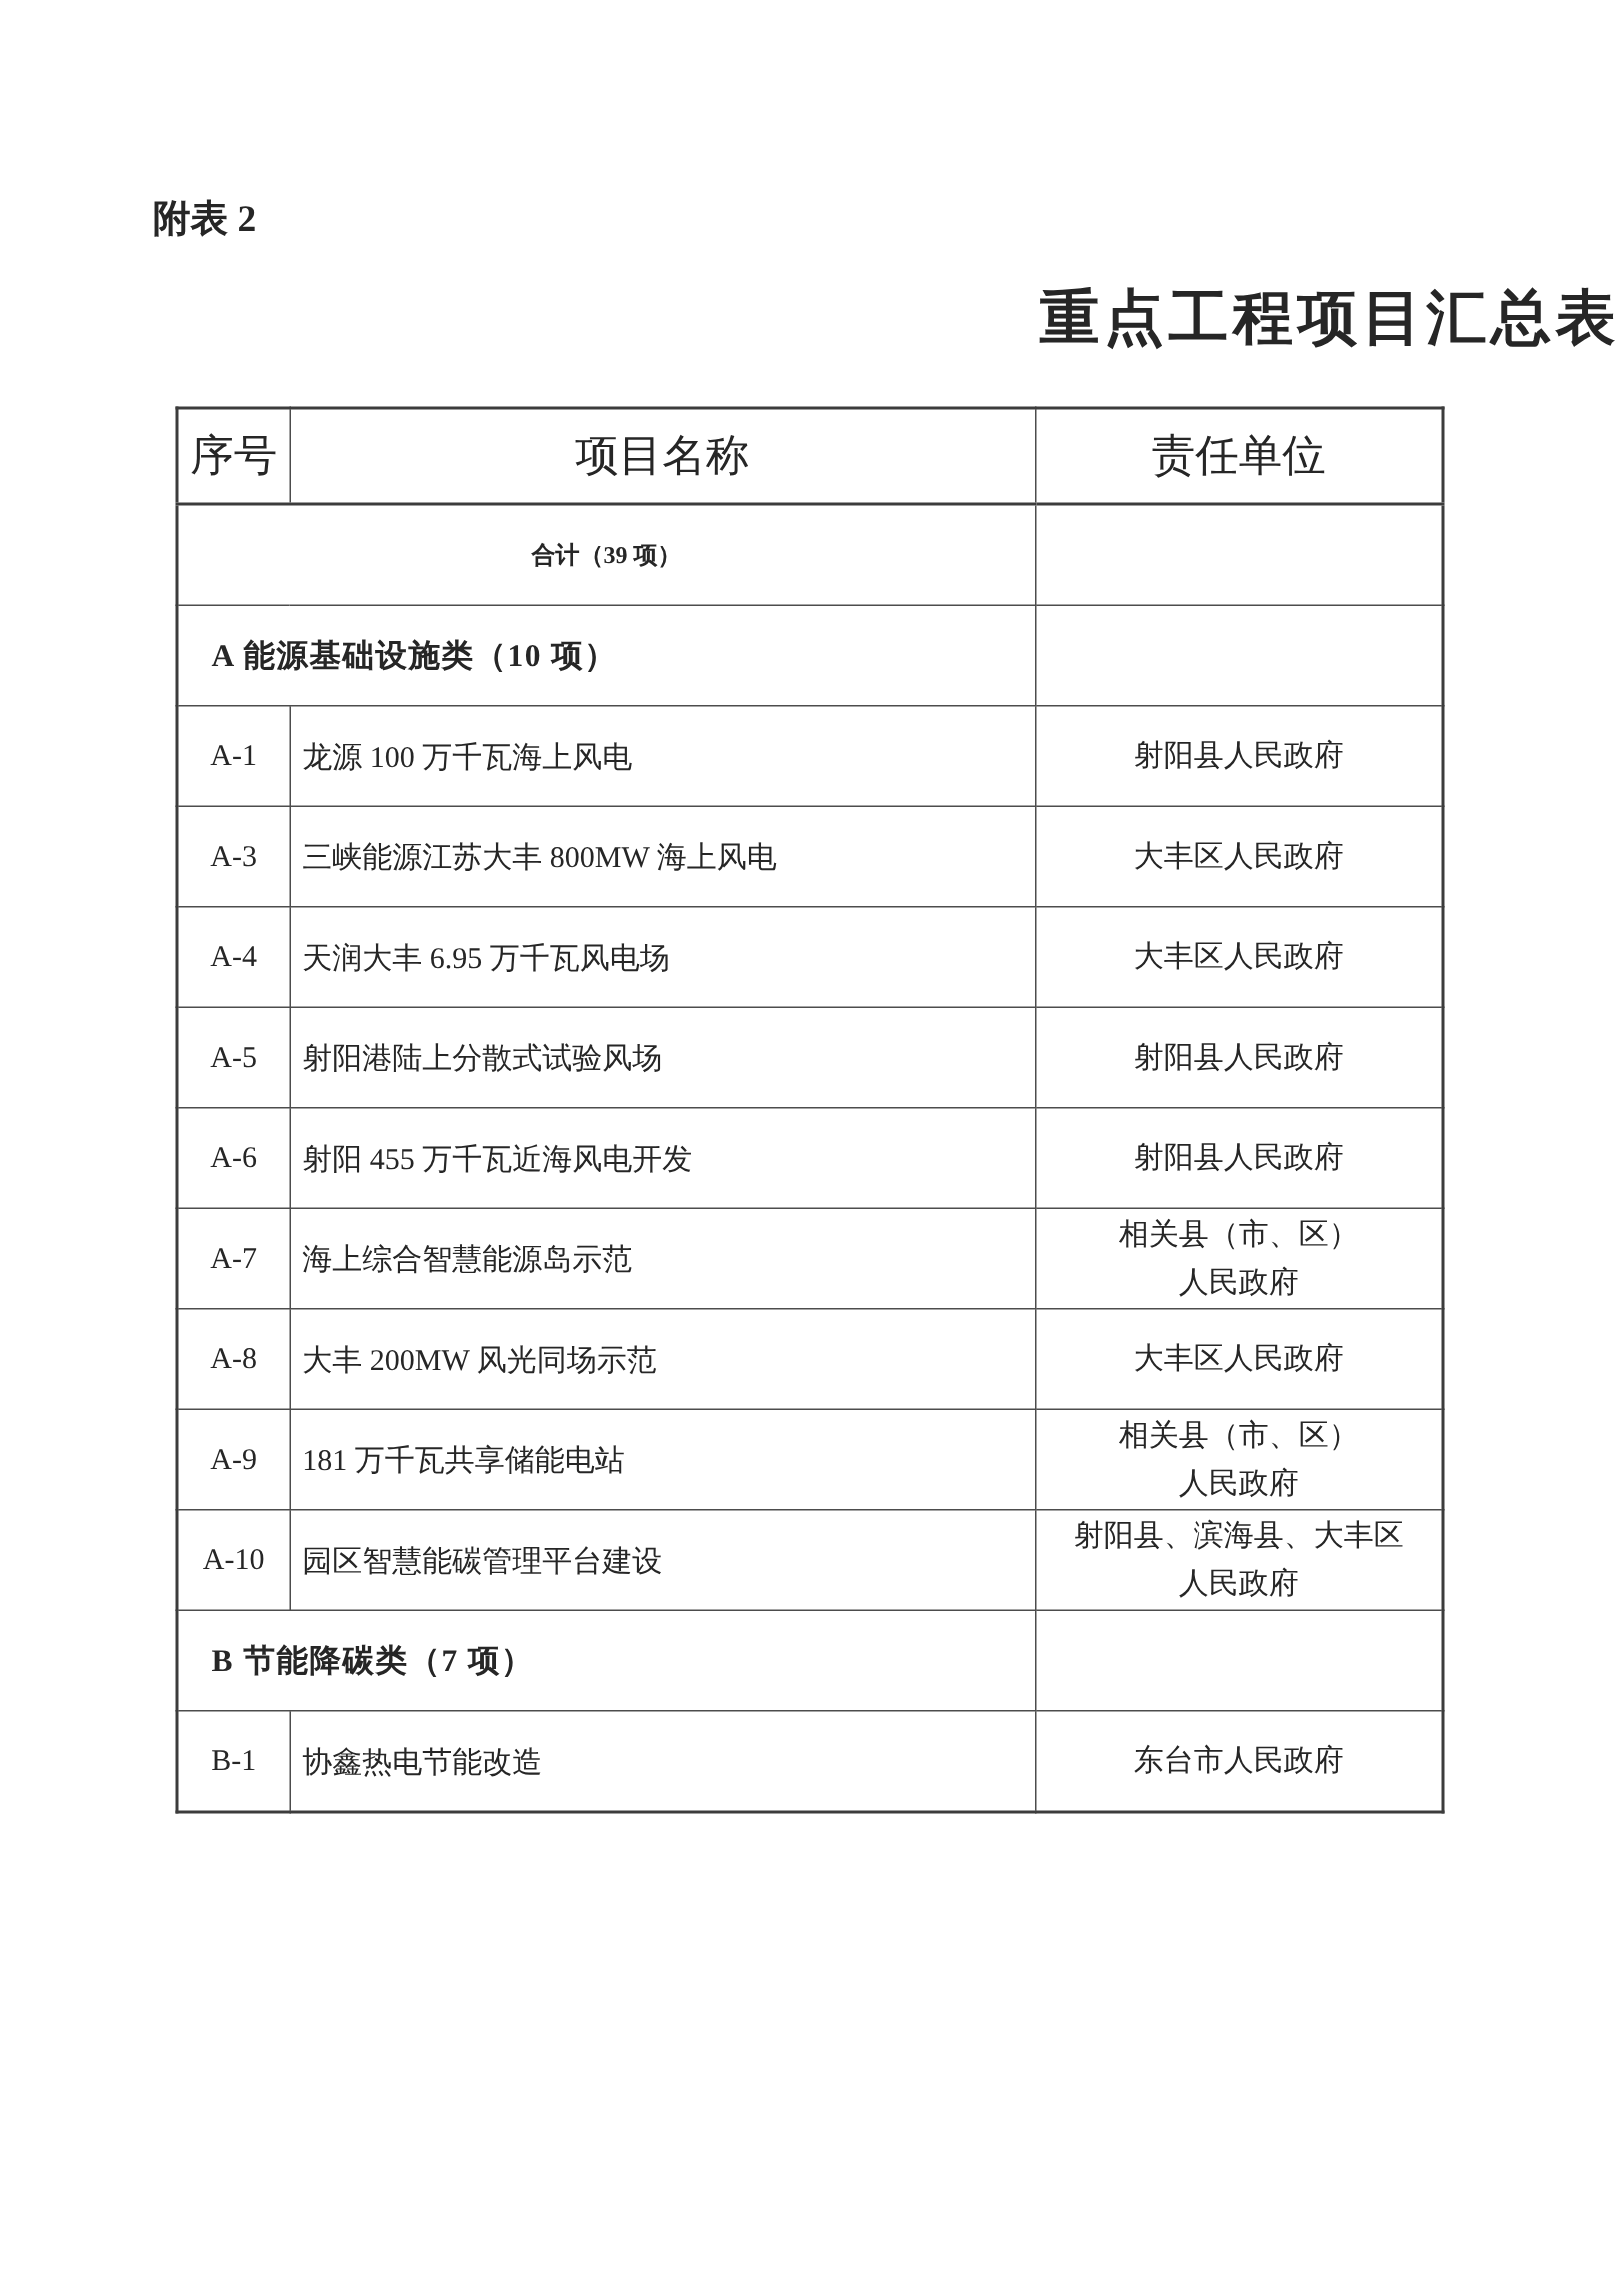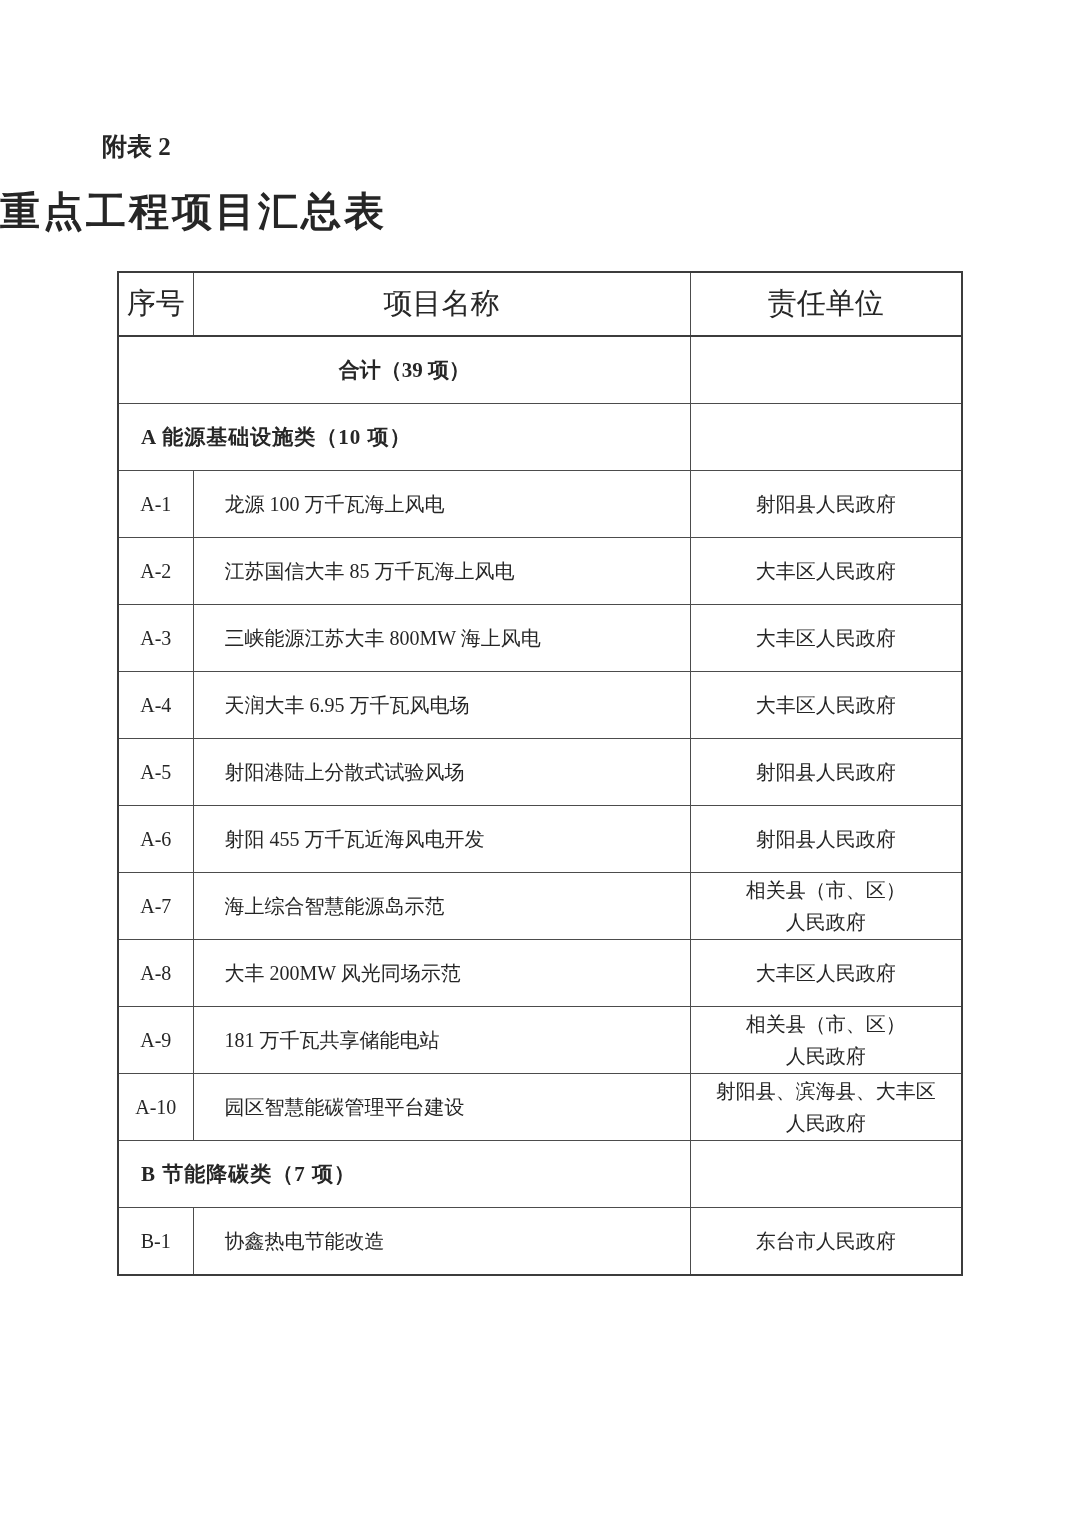--- a/index.html
+++ b/index.html
@@ -18,21 +18,21 @@
     padding-top: 134px;
   }
   .appendix-label {
     margin-left: 102px;
     font-size: 25px;
     font-weight: bold;
     line-height: 1;
   }
   .doc-title {
     margin: 30px 0 0 0;
-    text-align: left;
+    text-align: right;
     font-size: 40px;
     font-weight: bold;
     letter-spacing: 3px;
     line-height: 1.15;
   }
   table.summary-table {
     margin: 36px auto 0 auto;
     width: 844px;
     table-layout: fixed;
     border-collapse: collapse;
@@ -53,36 +53,36 @@
     text-align: center;
     border-bottom-width: 2px;
     border-bottom-color: #3c3c3c;
   }
   tbody td {
     height: 66px;
     font-size: 20px;
   }
   td.summary-cell {
     text-align: center;
-    font-size: 21px;
+    font-size: 16px;
     font-weight: bold;
   }
   td.section-cell {
     text-align: left;
     padding-left: 22px;
     font-size: 21px;
     font-weight: bold;
     letter-spacing: 1px;
   }
   td.no-cell {
     text-align: center;
   }
   td.name-cell {
     text-align: left;
-    padding-left: 31px;
+    padding-left: 8px;
     padding-right: 8px;
   }
   td.unit-cell {
     text-align: center;
     white-space: pre-line;
     line-height: 1.6;
     margin-top: 28px;
   }
 </style>
 </head>
@@ -113,25 +113,20 @@
           <td class="unit-cell"></td>
         </tr>
         <tr>
           <td class="section-cell" colspan="2">A 能源基础设施类（10 项）</td>
           <td class="unit-cell"></td>
         </tr>
         <tr>
           <td class="no-cell">A-1</td>
           <td class="name-cell">龙源 100 万千瓦海上风电</td>
           <td class="unit-cell">射阳县人民政府</td>
-        </tr>
-        <tr>
-          <td class="no-cell">A-2</td>
-          <td class="name-cell">江苏国信大丰 85 万千瓦海上风电</td>
-          <td class="unit-cell">大丰区人民政府</td>
         </tr>
         <tr>
           <td class="no-cell">A-3</td>
           <td class="name-cell">三峡能源江苏大丰 800MW 海上风电</td>
           <td class="unit-cell">大丰区人民政府</td>
         </tr>
         <tr>
           <td class="no-cell">A-4</td>
           <td class="name-cell">天润大丰 6.95 万千瓦风电场</td>
           <td class="unit-cell">大丰区人民政府</td>

